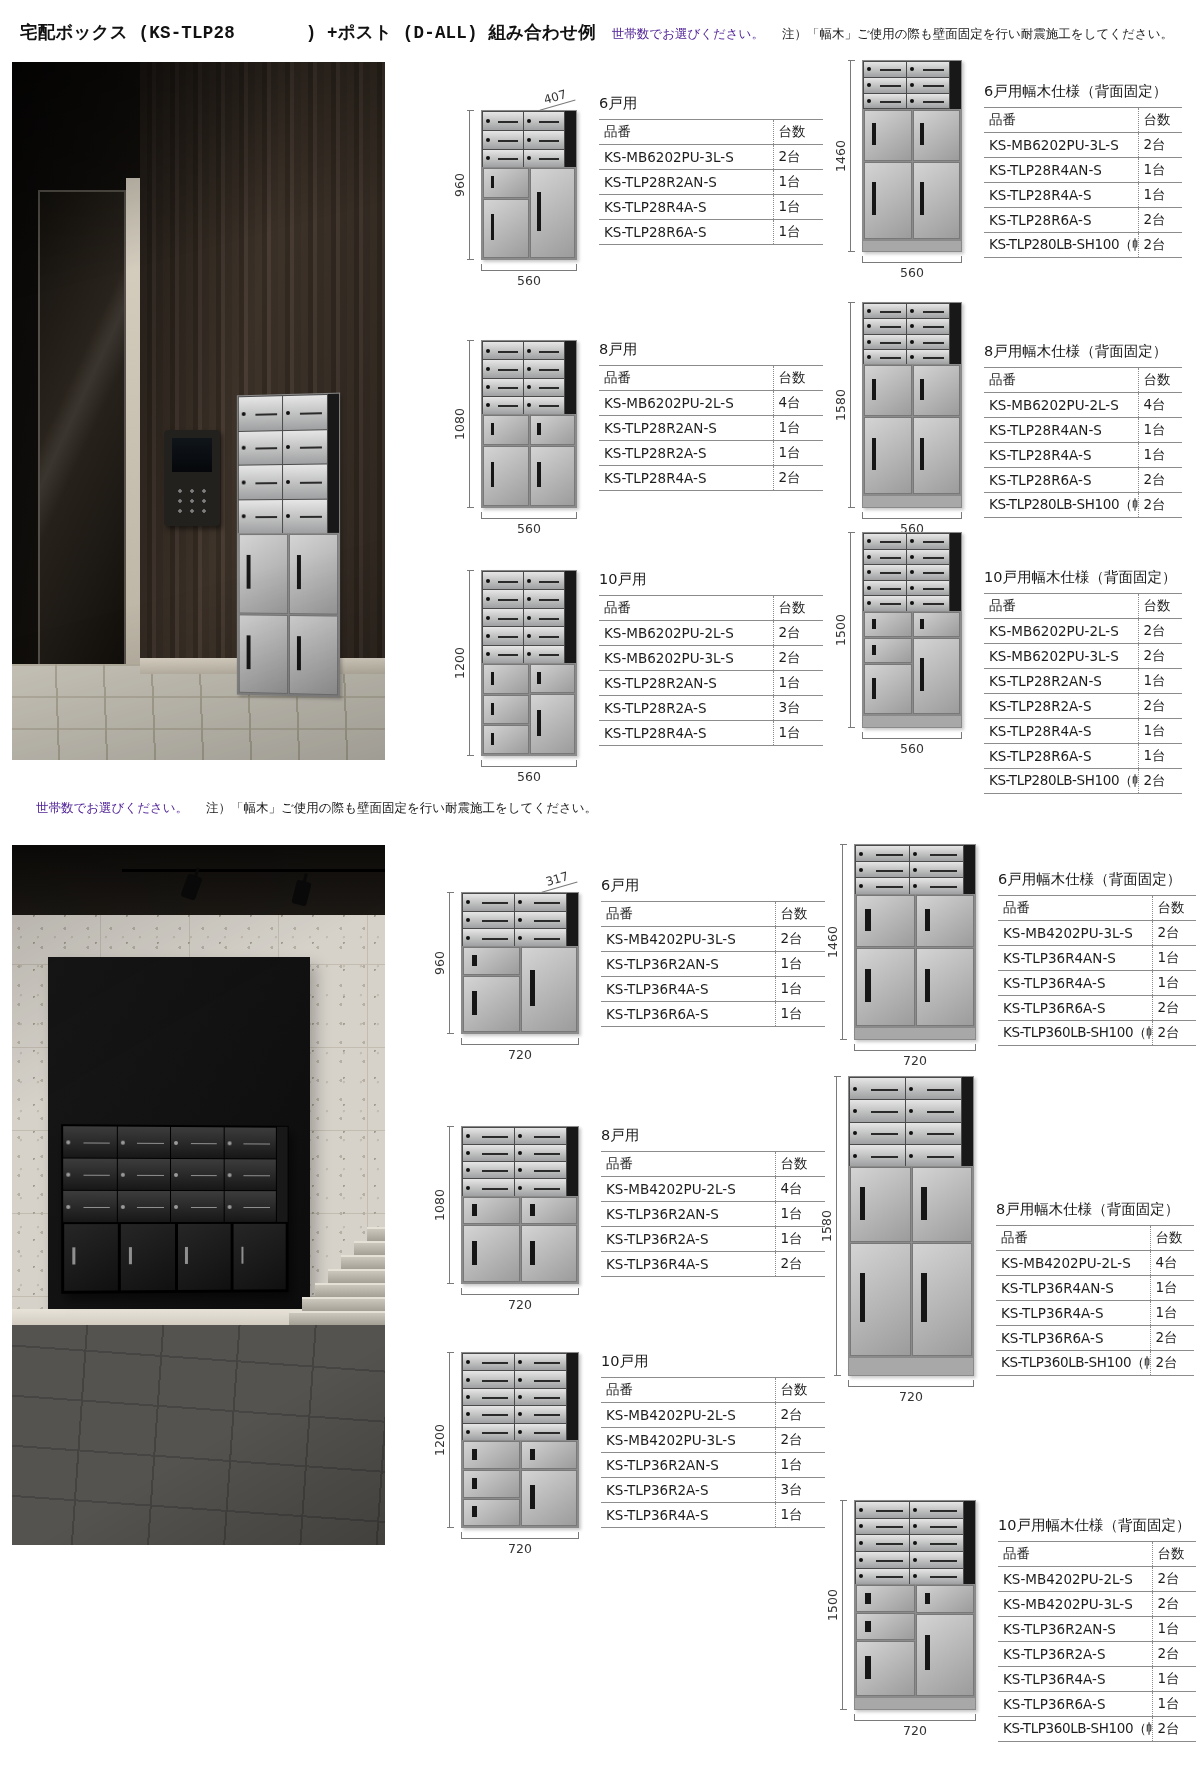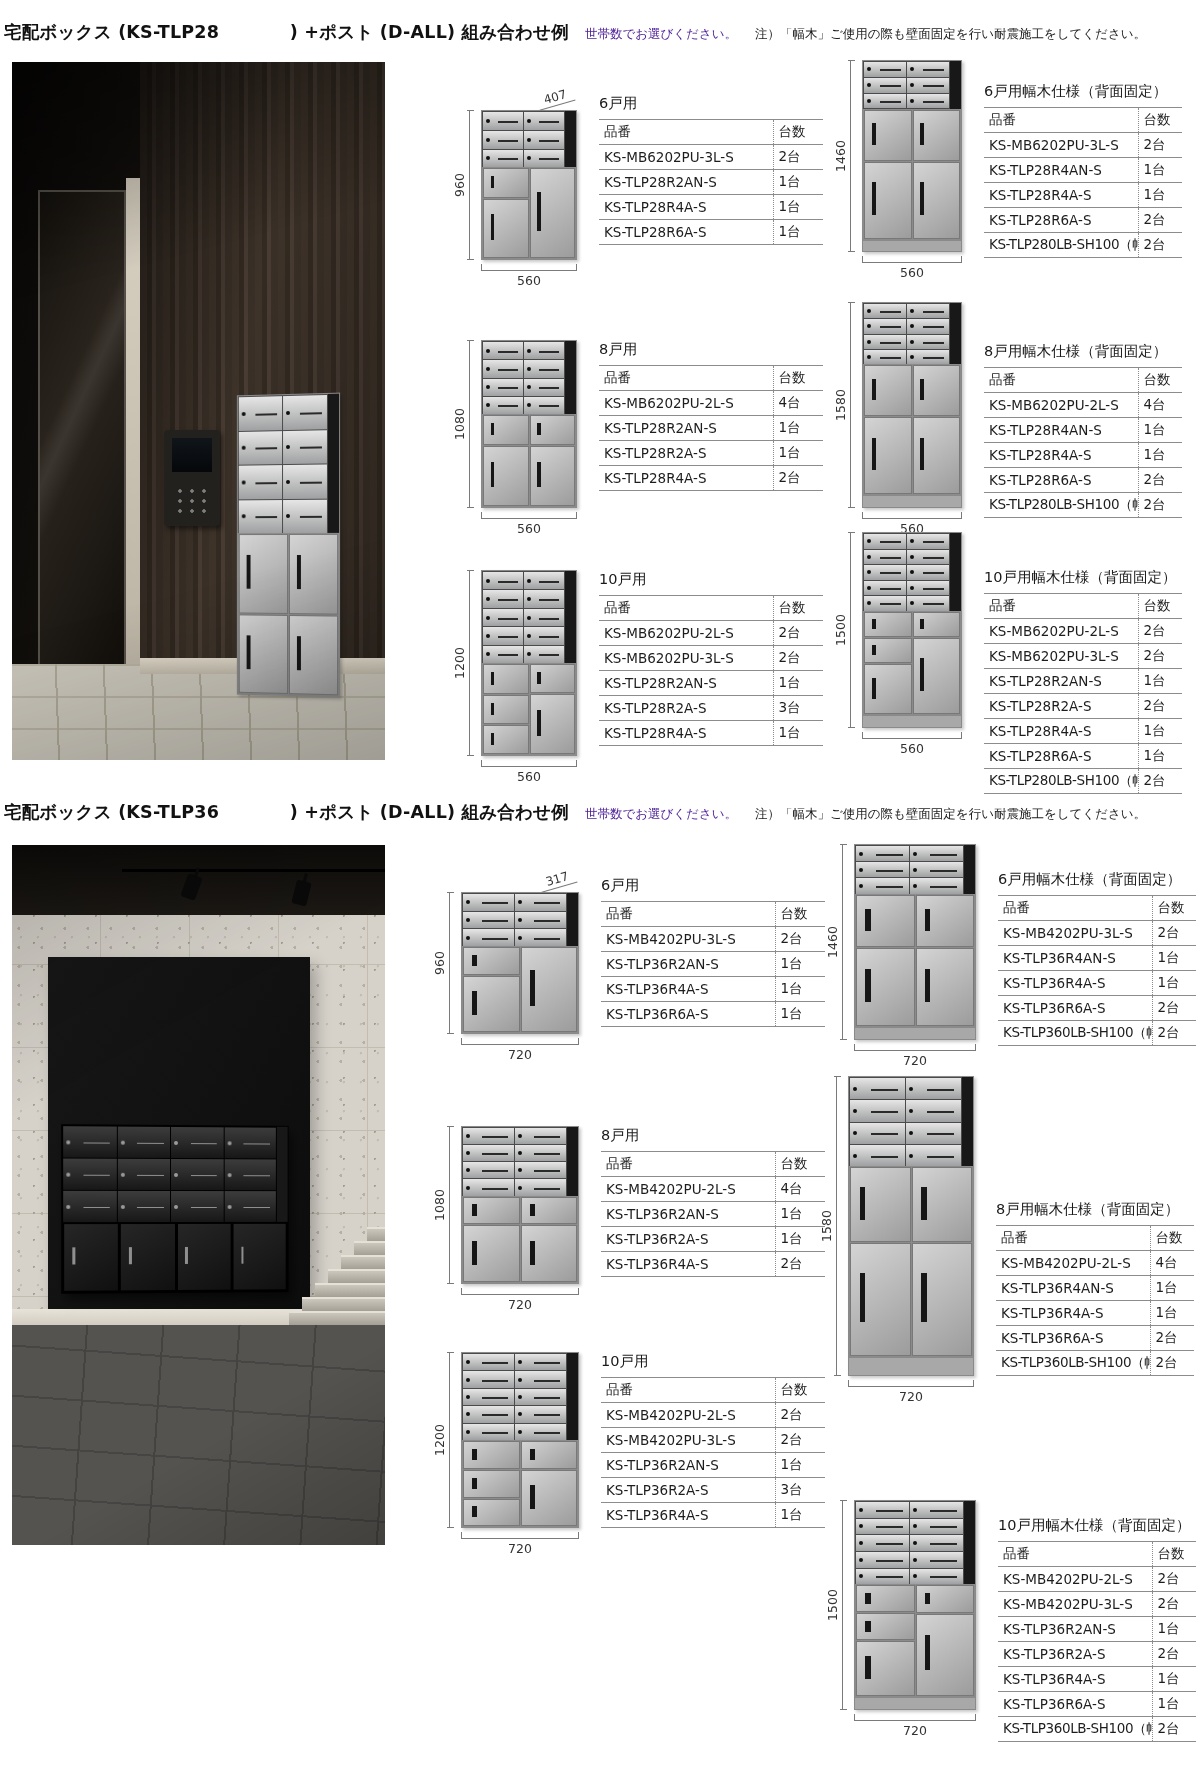--- a/index.html
+++ b/index.html
@@ -4,21 +4,21 @@
 <style>
   * { margin:0; padding:0; box-sizing:border-box; }
   html,body { background:#fff; }
   body {
     width:1200px; height:1780px; position:relative; overflow:hidden;
     font-family:"DejaVu Sans","Liberation Sans",sans-serif; color:#222;
   }
   .page { position:absolute; inset:0; }
 
   
-  .sec-head { position:absolute; left:4px; display:flex; align-items:baseline; white-space:nowrap; }
+  .sec-head { position:absolute; left:20px; display:flex; align-items:baseline; white-space:nowrap;font-family:Liberation Mono, monospace; }
   .sec-title { font-size:17.5px; font-weight:bold; color:#111; letter-spacing:.2px; }
   .sec-lead  { font-size:12.5px; color:#4c1d95; margin-left:16px; }
   .sec-note  { font-size:12.5px; color:#1a1a1a; margin-left:18px; }
 
   
   .combo { position:absolute; display:flex; gap:12px; align-items:flex-start; }
   .diagram { position:relative; flex:none; }
   .vdim { position:absolute; left:14px; width:0; border-left:1px solid #7a7a7a; }
   .vdim:before,.vdim:after { content:''; position:absolute; left:-3px; width:7px; height:1px; background:#7a7a7a; }
   .vdim:before{ top:0; } .vdim:after{ bottom:0; }
@@ -696,21 +696,20 @@
             <tr>
               <td class="cond">KS-TLP280LB-SH100（幅木）</td>
               <td class="qty">2台</td>
             </tr>
           </tbody>
       </table>
     </div>
   </div>
 
   <div class="sec-head" style="top:800px">
-    <span class="sec-title">宅配ボックス (KS-TLP36　　　　) +ポスト (D-ALL) 組み合わせ例</span>
     <span class="sec-lead">世帯数でお選びください。</span>
     <span class="sec-note">注）「幅木」ご使用の際も壁面固定を行い耐震施工をしてください。</span>
   </div>
 
   <div class="photo" style="left:12px;top:845px;width:373px;height:700px">
     <span class="layer p2-bg" style="inset:0"></span>
     <span class="layer p2-ceiling"></span>
     <span class="layer p2-track"></span>
     <span class="layer p2-spot a"></span>
     <span class="layer p2-spot b"></span>

